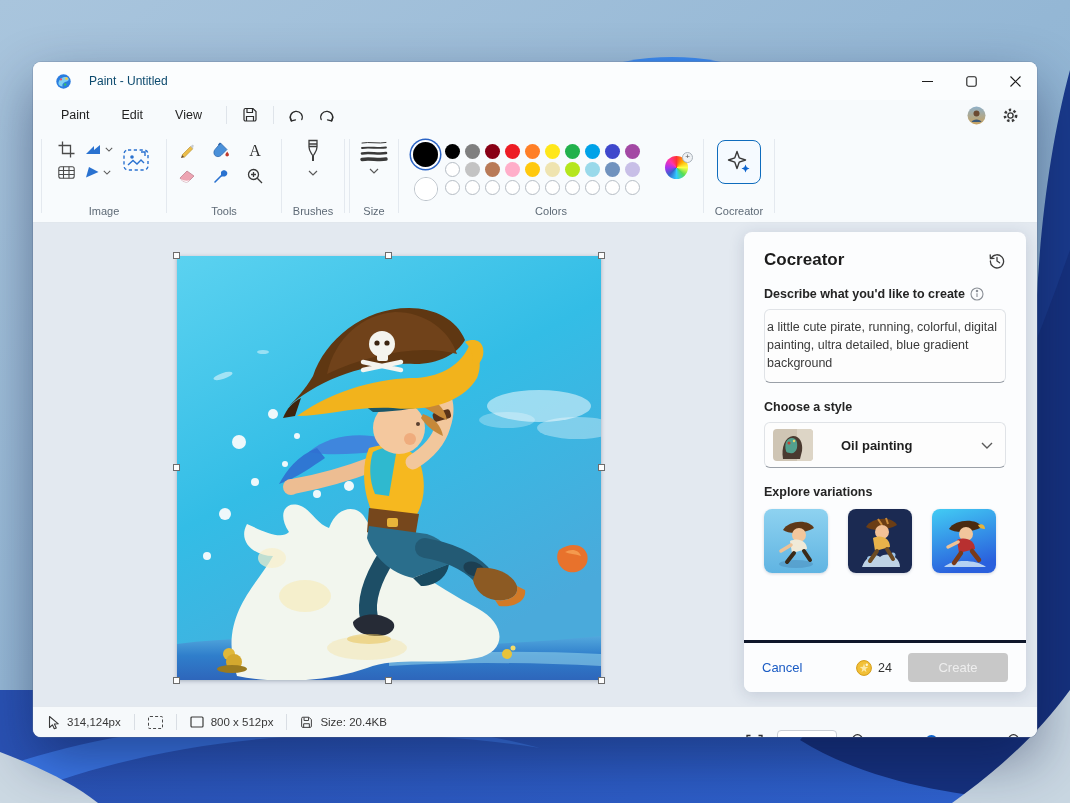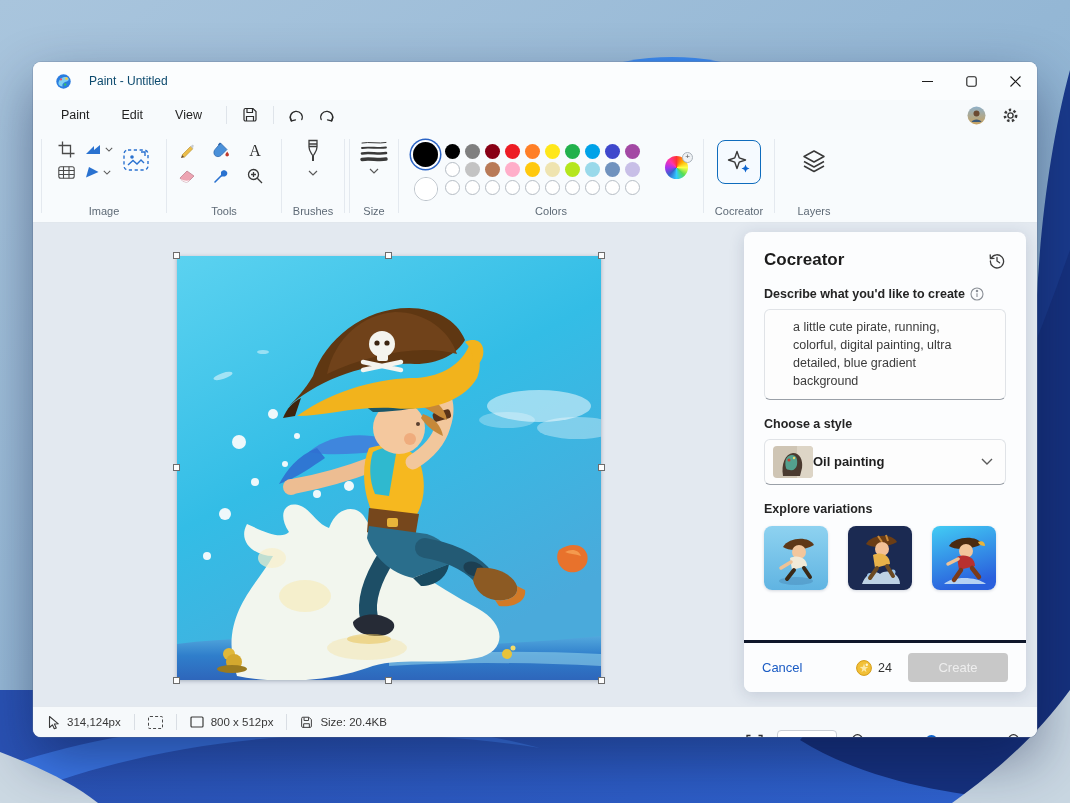--- a/index.html
+++ b/index.html
@@ -58,22 +58,22 @@
   .handle{position:absolute;width:7px;height:7px;background:#fdfdfd;border:1px solid #6d6d6d;box-sizing:border-box;}
   .h-nw{left:-4px;top:-4px;} .h-n{left:208px;top:-4px;} .h-ne{right:-4px;top:-4px;}
   .h-w{left:-4px;top:208px;} .h-e{right:-4px;top:208px;}
   .h-sw{left:-4px;bottom:-4px;} .h-s{left:208px;bottom:-4px;} .h-se{right:-4px;bottom:-4px;}
 
   
   .panel{position:absolute;right:11px;top:170px;width:282px;height:460px;background:#fcfdfe;border-radius:8px;box-shadow:0 3px 16px rgba(30,50,90,.16);box-sizing:border-box;padding:18px 20px 0 20px;}
   .panel-title{font-size:17px;font-weight:700;color:#1b1b1b;}
   .history-btn{position:absolute;right:16px;top:16px;width:26px;height:26px;display:flex;align-items:center;justify-content:center;border-radius:4px;}
   .panel-label{display:flex;align-items:center;gap:5px;font-size:12.5px;font-weight:700;color:#242424;margin-top:17px;}
-  .prompt-box{margin-top:8px;border:1px solid #e0e3e7;border-bottom-color:#9aa0a8;border-radius:6px;background:#fdfdfd;padding:8px 28px;font-size:12.5px;line-height:1.45;color:#3b3b3b;min-height:56px;}
-  .style-drop{margin-top:8px;height:44px;border:1px solid #e0e3e7;border-bottom-color:#9aa0a8;border-radius:6px;background:#fdfdfd;display:flex;align-items:center;padding:0 12px 0 8px;gap:0;}
+  .prompt-box{margin-top:8px;border:1px solid #e0e3e7;border-bottom-color:#9aa0a8;border-radius:6px;background:#fdfdfd;padding:8px 2px;font-size:12.5px;line-height:1.45;color:#3b3b3b;min-height:56px;}
+  .style-drop{margin-top:8px;height:44px;border:1px solid #e0e3e7;border-bottom-color:#9aa0a8;border-radius:6px;background:#fdfdfd;display:flex;align-items:center;padding:0 12px 0 8px;gap:28px;}
   .style-thumb{width:40px;height:32px;border-radius:4px;overflow:hidden;flex:0 0 auto;}
   .style-name{font-size:13px;font-weight:700;color:#1f1f1f;}
   .style-chev{margin-left:auto;}
   .variations{display:flex;gap:20px;margin-top:10px;}
   .var-thumb{width:64px;height:64px;border-radius:8px;overflow:hidden;box-shadow:0 1px 3px rgba(20,40,80,.18);}
   .panel-footer{position:absolute;left:0;right:0;bottom:0;height:52px;border-top:3px solid #0f172a;display:flex;align-items:center;padding:0 18px;box-sizing:border-box;border-radius:0 0 8px 8px;background:#fcfdfe;}
   .cancel-link{font-size:13px;color:#1b5cc4;}
   .credits-group{margin-left:auto;display:flex;align-items:center;gap:6px;}
   .credits-num{font-size:12.5px;color:#333;}
   .create-btn{margin-left:16px;width:100px;height:29px;border-radius:4px;background:#c8c8c8;color:#eeeeee;font-size:13px;display:flex;align-items:center;justify-content:center;}
@@ -353,30 +353,20 @@
         <div class="cocreator-btn">
           <svg width="26" height="26" viewBox="0 0 26 26" fill="none">
             <path d="M11 2.5 L13.2 8.8 L19.5 11 L13.2 13.2 L11 19.5 L8.8 13.2 L2.5 11 L8.8 8.8 Z" stroke="#3a3a3a" stroke-width="1.4" stroke-linejoin="round"></path>
             <path d="M19.5 15.5 L20.7 18.3 L23.5 19.5 L20.7 20.7 L19.5 23.5 L18.3 20.7 L15.5 19.5 L18.3 18.3 Z" fill="#0b63ce"></path>
           </svg>
         </div>
         <span class="group-label">Cocreator</span>
       </div>
       <div class="gsep"></div>
 
-      <div class="group g-layers">
-        <div class="layers-btn">
-          <svg width="28" height="28" viewBox="0 0 28 28" fill="none" stroke="#3a3a3a" stroke-width="1.5" stroke-linejoin="round">
-            <path d="M14 4 L24 9.5 L14 15 L4 9.5 Z"></path>
-            <path d="M4 14.5 L14 20 L24 14.5"></path>
-            <path d="M4 19 L14 24.5 L24 19"></path>
-          </svg>
-        </div>
-        <span class="group-label">Layers</span>
-      </div>
     </div>
 
     <div class="workspace">
       <div class="canvas-wrap">
         <svg class="canvas-art" viewBox="0 0 424 424">
           <defs>
             <linearGradient id="sky" x1="0" y1="0" x2="0.55" y2="1">
               <stop offset="0" stop-color="#5bd2f0"></stop>
                 <stop offset="0.5" stop-color="#33bde6"></stop>
                 <stop offset="1" stop-color="#4aaadb"></stop>

